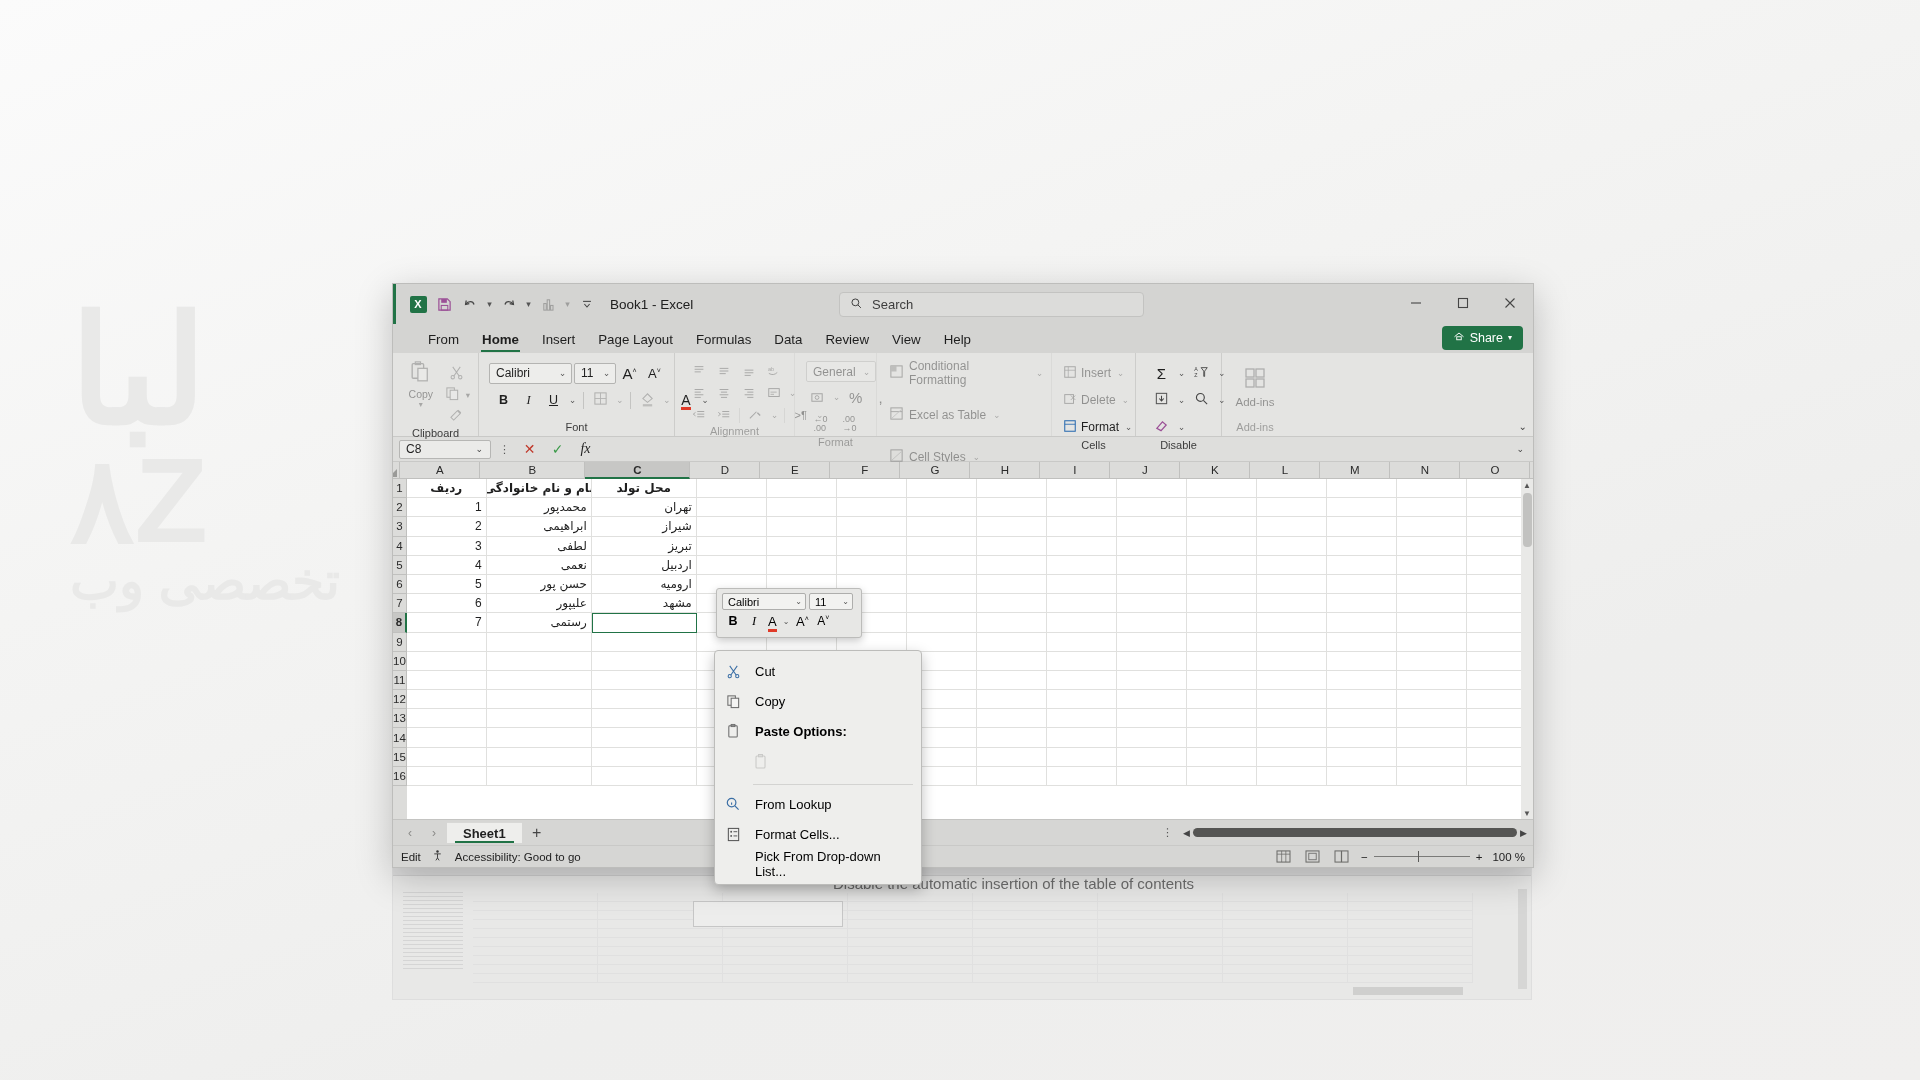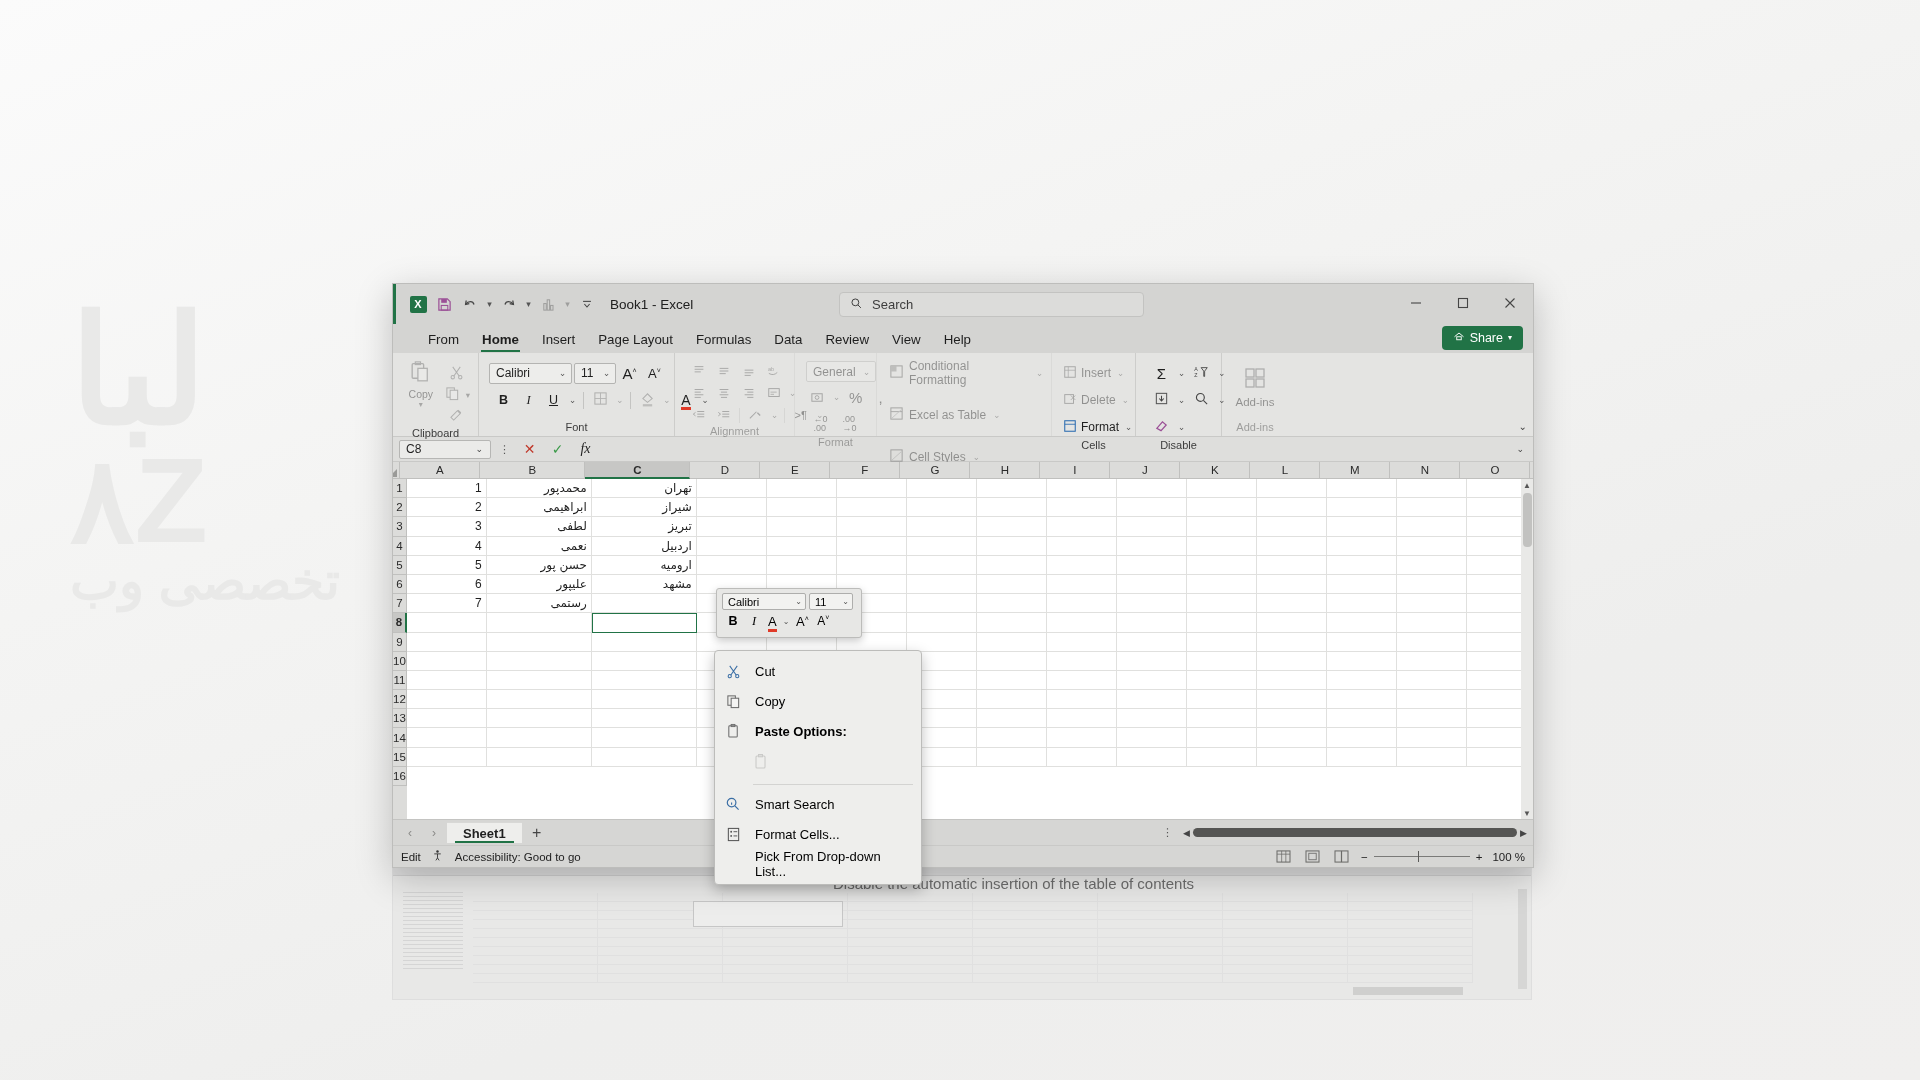--- a/index.html
+++ b/index.html
@@ -817,20 +817,37 @@
           <div class="rh">10</div>
           <div class="rh">11</div>
           <div class="rh">12</div>
           <div class="rh">13</div>
           <div class="rh">14</div>
           <div class="rh">15</div>
           <div class="rh">16</div>
         </div>
       <div class="cells" id="cellsarea">
           <div class="grow">
+            <div class="gcell hdr rtl" style="width: 80px;">ردیف</div>
+            <div class="gcell hdr rtl" style="width: 105px;">نام و نام خانوادگی</div>
+            <div class="gcell hdr rtl" style="width: 105px;">محل تولد</div>
+            <div class="gcell" style="width: 70px;"></div>
+            <div class="gcell" style="width: 70px;"></div>
+            <div class="gcell" style="width: 70px;"></div>
+            <div class="gcell" style="width: 70px;"></div>
+            <div class="gcell" style="width: 70px;"></div>
+            <div class="gcell" style="width: 70px;"></div>
+            <div class="gcell" style="width: 70px;"></div>
+            <div class="gcell" style="width: 70px;"></div>
+            <div class="gcell" style="width: 70px;"></div>
+            <div class="gcell" style="width: 70px;"></div>
+            <div class="gcell" style="width: 70px;"></div>
+            <div class="gcell" style="width: 70px;"></div>
+          </div>
+          <div class="grow">
             <div class="gcell num" style="width: 80px;">1</div>
             <div class="gcell rtl" style="width: 105px;">محمدپور</div>
             <div class="gcell rtl" style="width: 105px;">تهران</div>
             <div class="gcell" style="width: 70px;"></div>
             <div class="gcell" style="width: 70px;"></div>
             <div class="gcell" style="width: 70px;"></div>
             <div class="gcell" style="width: 70px;"></div>
             <div class="gcell" style="width: 70px;"></div>
             <div class="gcell" style="width: 70px;"></div>
             <div class="gcell" style="width: 70px;"></div>
@@ -1211,21 +1228,21 @@
   </div>
   <div class="sep"></div>
   <div class="mi">
     <span class="ico">
       <svg width="16" height="16" viewBox="0 0 16 16">
           <circle cx="6.6" cy="6.6" r="4.3" fill="none" stroke="#3a6ea5" stroke-width="1.2"></circle>
           <path d="M6.6 5.2v.1M6.6 6.6v2.2" stroke="#3a6ea5" stroke-width="1.1"></path>
           <path d="M9.9 9.9 L13.6 13.6" stroke="#3a6ea5" stroke-width="1.2"></path>
         </svg>
     </span>
-    <span class="lbl">Smart Search</span>
+    <span class="lbl">From Lookup</span>
   </div>
   <div class="mi">
     <span class="ico">
       <svg width="15" height="15" viewBox="0 0 16 16">
           <rect x="2.5" y="1.5" width="11" height="13" fill="none" stroke="#555" stroke-width="1.1"></rect>
           <circle cx="5.5" cy="5" r="1" fill="#555"></circle>
           <path d="M8 5h4" stroke="#555" stroke-width="1"></path>
           <circle cx="5.5" cy="9.5" r="1" fill="#555"></circle>
           <path d="M8 9.5h4" stroke="#555" stroke-width="1"></path>
         </svg>

